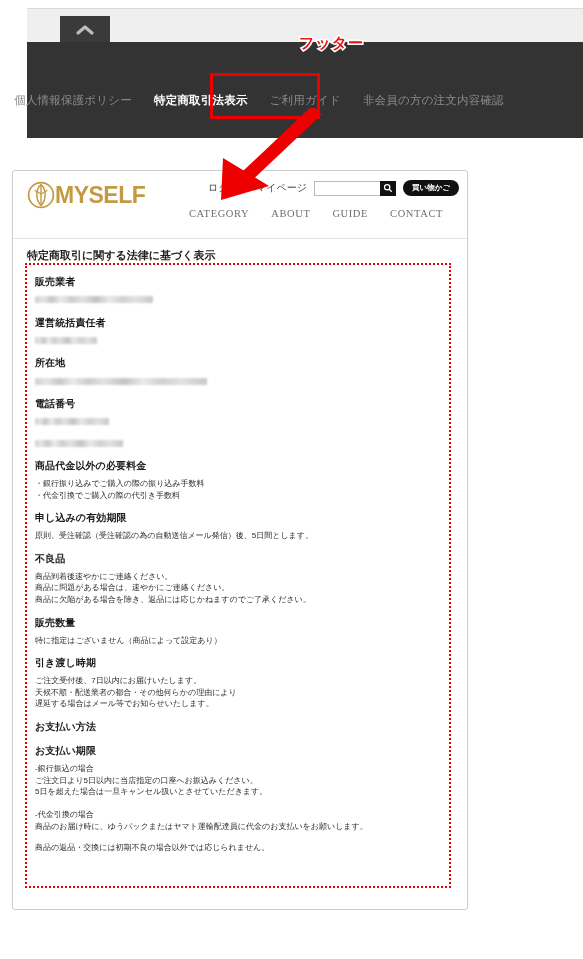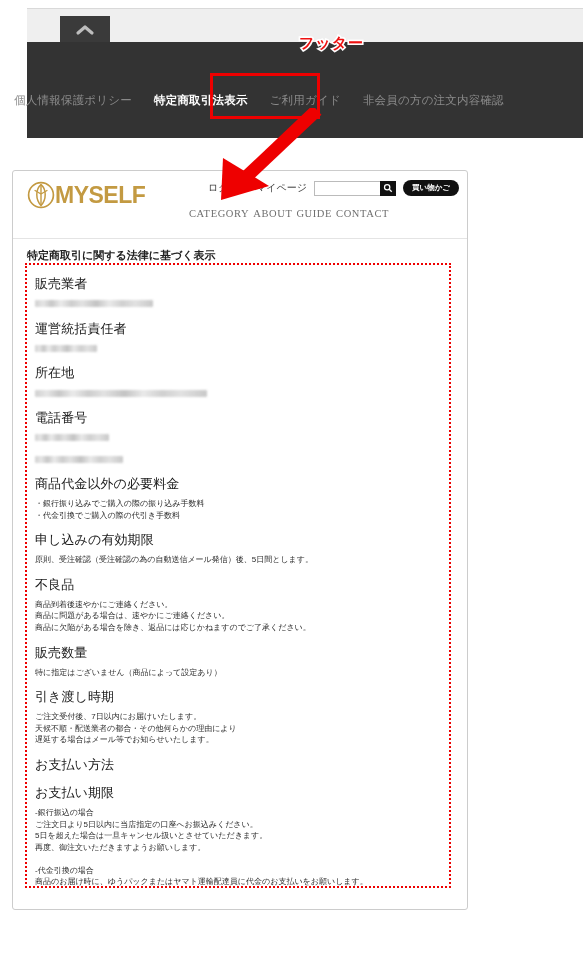--- a/index.html
+++ b/index.html
@@ -176,21 +176,21 @@
     padding: 0 9px;
     cursor: pointer;
     white-space: nowrap;
     font-family: "Liberation Sans", "DejaVu Sans", sans-serif;
   }
 
   #main-nav {
     position: absolute;
     left: 176px; top: 37px;
     display: flex;
-    gap: 4px;
+    gap: 22px;
   }
   .nav-item {
     font-size: 10.5px;
     color: #6f6f6f;
     letter-spacing: 0.6px;
     cursor: pointer;
     font-family: "Liberation Serif", "DejaVu Serif", serif;
   }
 
   #page-title {
@@ -206,22 +206,22 @@
     left: 12px; top: 92px;
     width: 426px;
     height: 625px;
     border: 2px dotted #ee0000;
     padding: 10px 0 4px 8px;
     overflow: hidden;
   }
 
   .sec { margin-bottom: 10px; }
   .sec-h {
-    font-size: 13px;
-    font-weight: normal;
+    font-size: 10px;
+    font-weight: bold;
     color: #1a1a1a;
     margin-bottom: 5px;
     letter-spacing: 0.1px;
   }
   .sec-b {
     font-size: 8px;
     color: #2b2b2b;
     line-height: 1.45;
   }
   .sec-b div { white-space: nowrap; }
@@ -376,21 +376,20 @@
       </div>
       <div class="sec">
         <div class="sec-h">お支払い方法</div>
       </div>
       <div class="sec">
         <div class="sec-h">お支払い期限</div>
         <div class="sec-b">
           <div>-銀行振込の場合</div>
           <div>ご注文日より5日以内に当店指定の口座へお振込みください。</div>
           <div>5日を超えた場合は一旦キャンセル扱いとさせていただきます。</div>
-          <div>再度、御注文いただきますようお願いします。</div>
           <div>&nbsp;</div>
           <div>-代金引換の場合</div>
           <div>商品のお届け時に、ゆうパックまたはヤマト運輸配達員に代金のお支払いをお願いします。</div>
         </div>
       </div>
       <div class="sec">
         <div class="sec-b">
           <div>商品の返品・交換には初期不良の場合以外では応じられません。</div>
         </div>
       </div>

